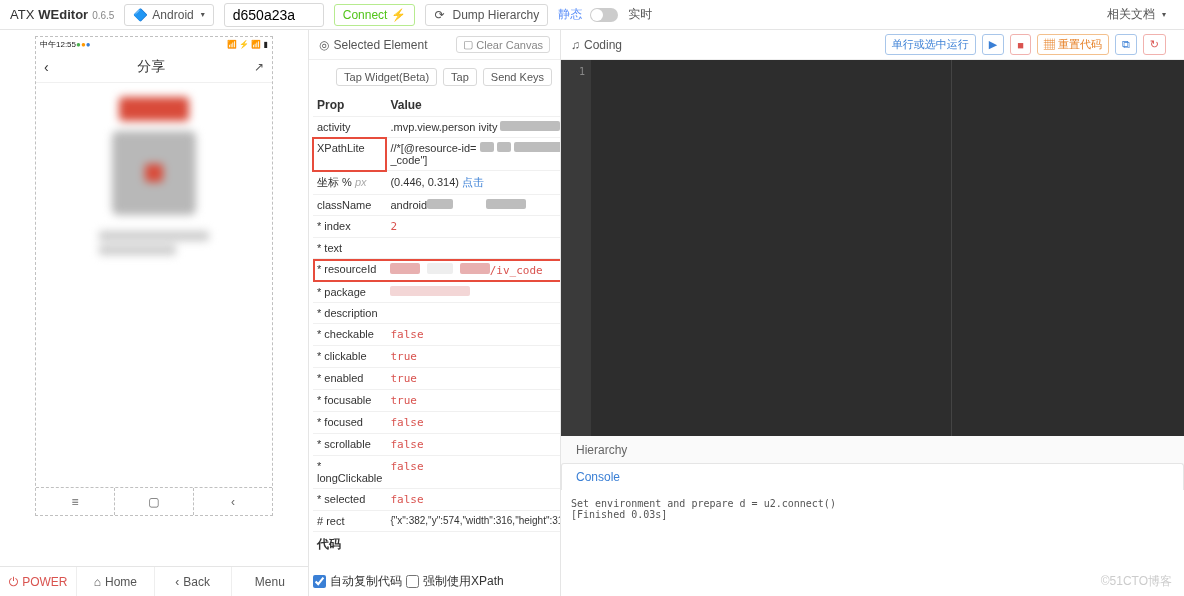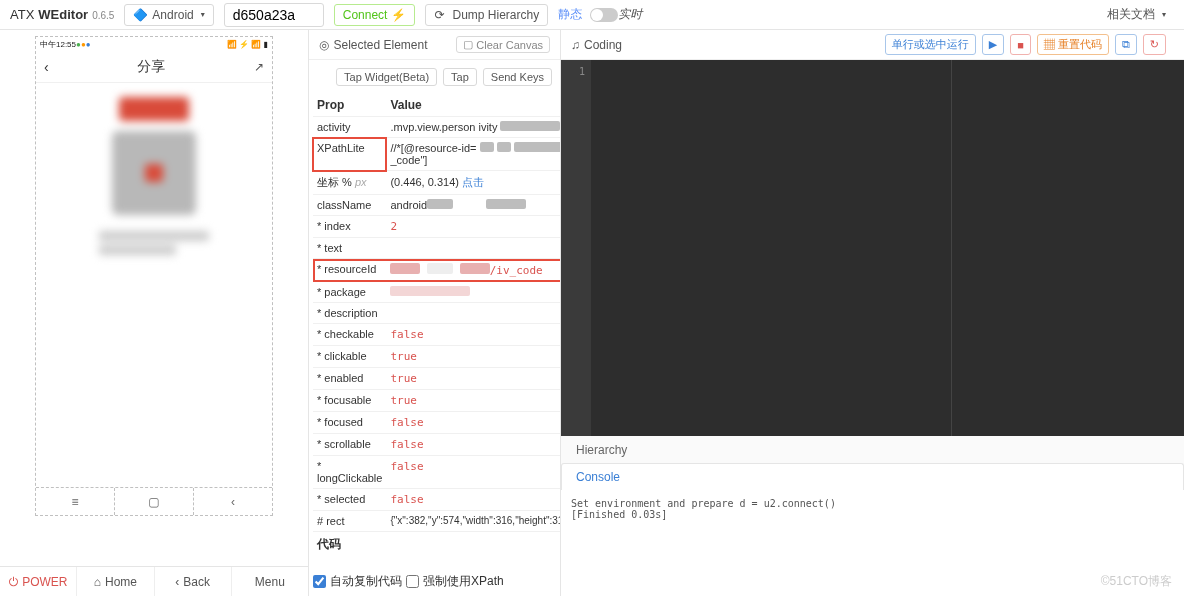--- a/index.html
+++ b/index.html
@@ -10,21 +10,21 @@
   .logo .ver { font-size: 10px; color: #888; }
   .sep { width: 10px; }
   .btn { border: 1px solid #d9d9d9; background: #fff; border-radius: 3px; padding: 3px 8px; font-size: 12px; color: #555; display: inline-flex; align-items: center; gap: 4px; cursor: pointer; }
   .btn-sm { font-size: 11px; padding: 2px 7px; }
   .btn-green { color: #52c41a; border-color: #b7eb8f; }
   .caret { font-size: 8px; margin-left: 3px; }
   .input { border: 1px solid #d9d9d9; border-radius: 3px; padding: 3px 8px; font-size: 14px; width: 100px; }
   .static-label { color: #5b8ff9; font-size: 12px; margin-left: 10px; }
   .switch { width: 28px; height: 14px; background: #ccc; border-radius: 8px; position: relative; margin-left: 8px; }
   .switch::after { content: ""; width: 12px; height: 12px; background: #fff; border-radius: 50%; position: absolute; top: 1px; left: 1px; }
-  .realtime { font-size: 12px; color: #555; font-style: italic; }
+  .realtime { margin-left: 10px; font-size: 12px; color: #555; }
   .spacer { flex: 1; }
   .main { display: flex; height: calc(596px - 30px); }
   .pane-left { width: 309px; border-right: 1px solid #e5e5e5; display: flex; flex-direction: column; }
   .pane-mid { width: 252px; border-right: 1px solid #e5e5e5; display: flex; flex-direction: column; }
   .pane-right { flex: 1; display: flex; flex-direction: column; }
   .pane-head { display: flex; align-items: center; padding: 6px 10px; border-bottom: 1px solid #eee; font-size: 12px; color: #555; height: 30px; }
   .clear-btn { margin-left: auto; border: 1px solid #d9d9d9; border-radius: 3px; padding: 1px 6px; font-size: 11px; color: #888; background: #fff; cursor: pointer; display: flex; gap: 3px; align-items: center; }
 
   
   .device-wrap { flex: 1; display: flex; justify-content: center; padding: 6px 35px; position: relative; }

